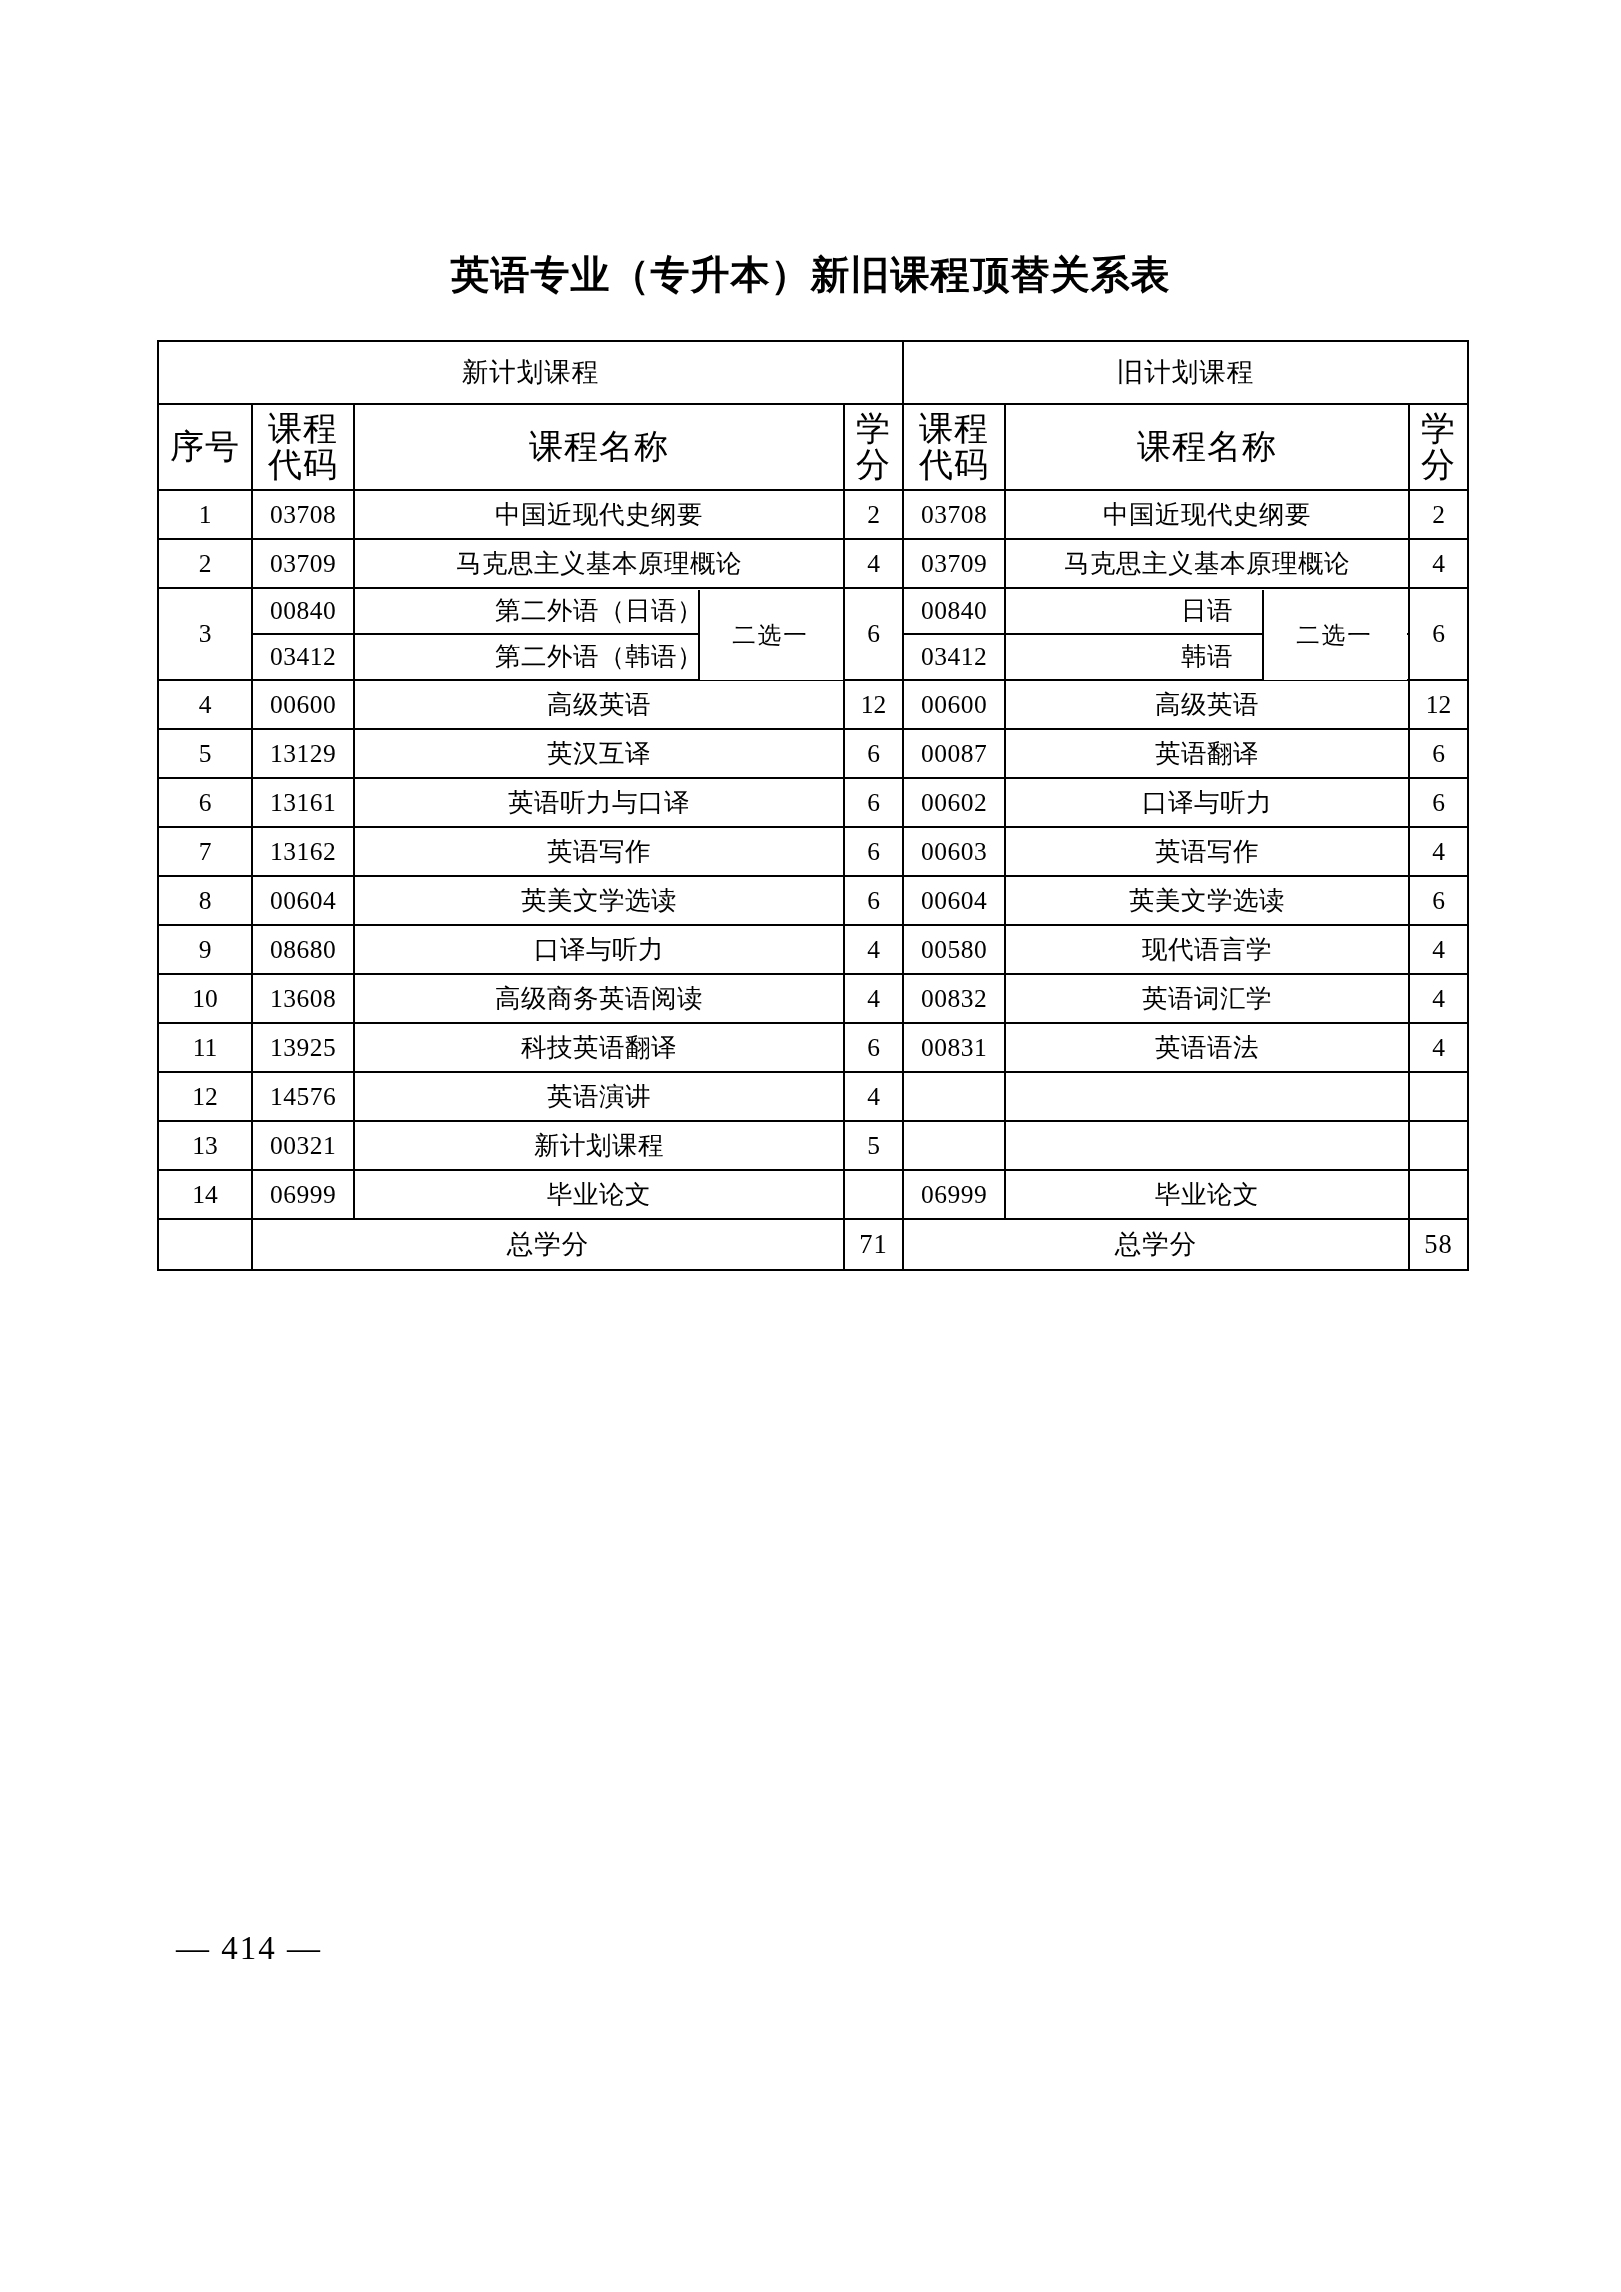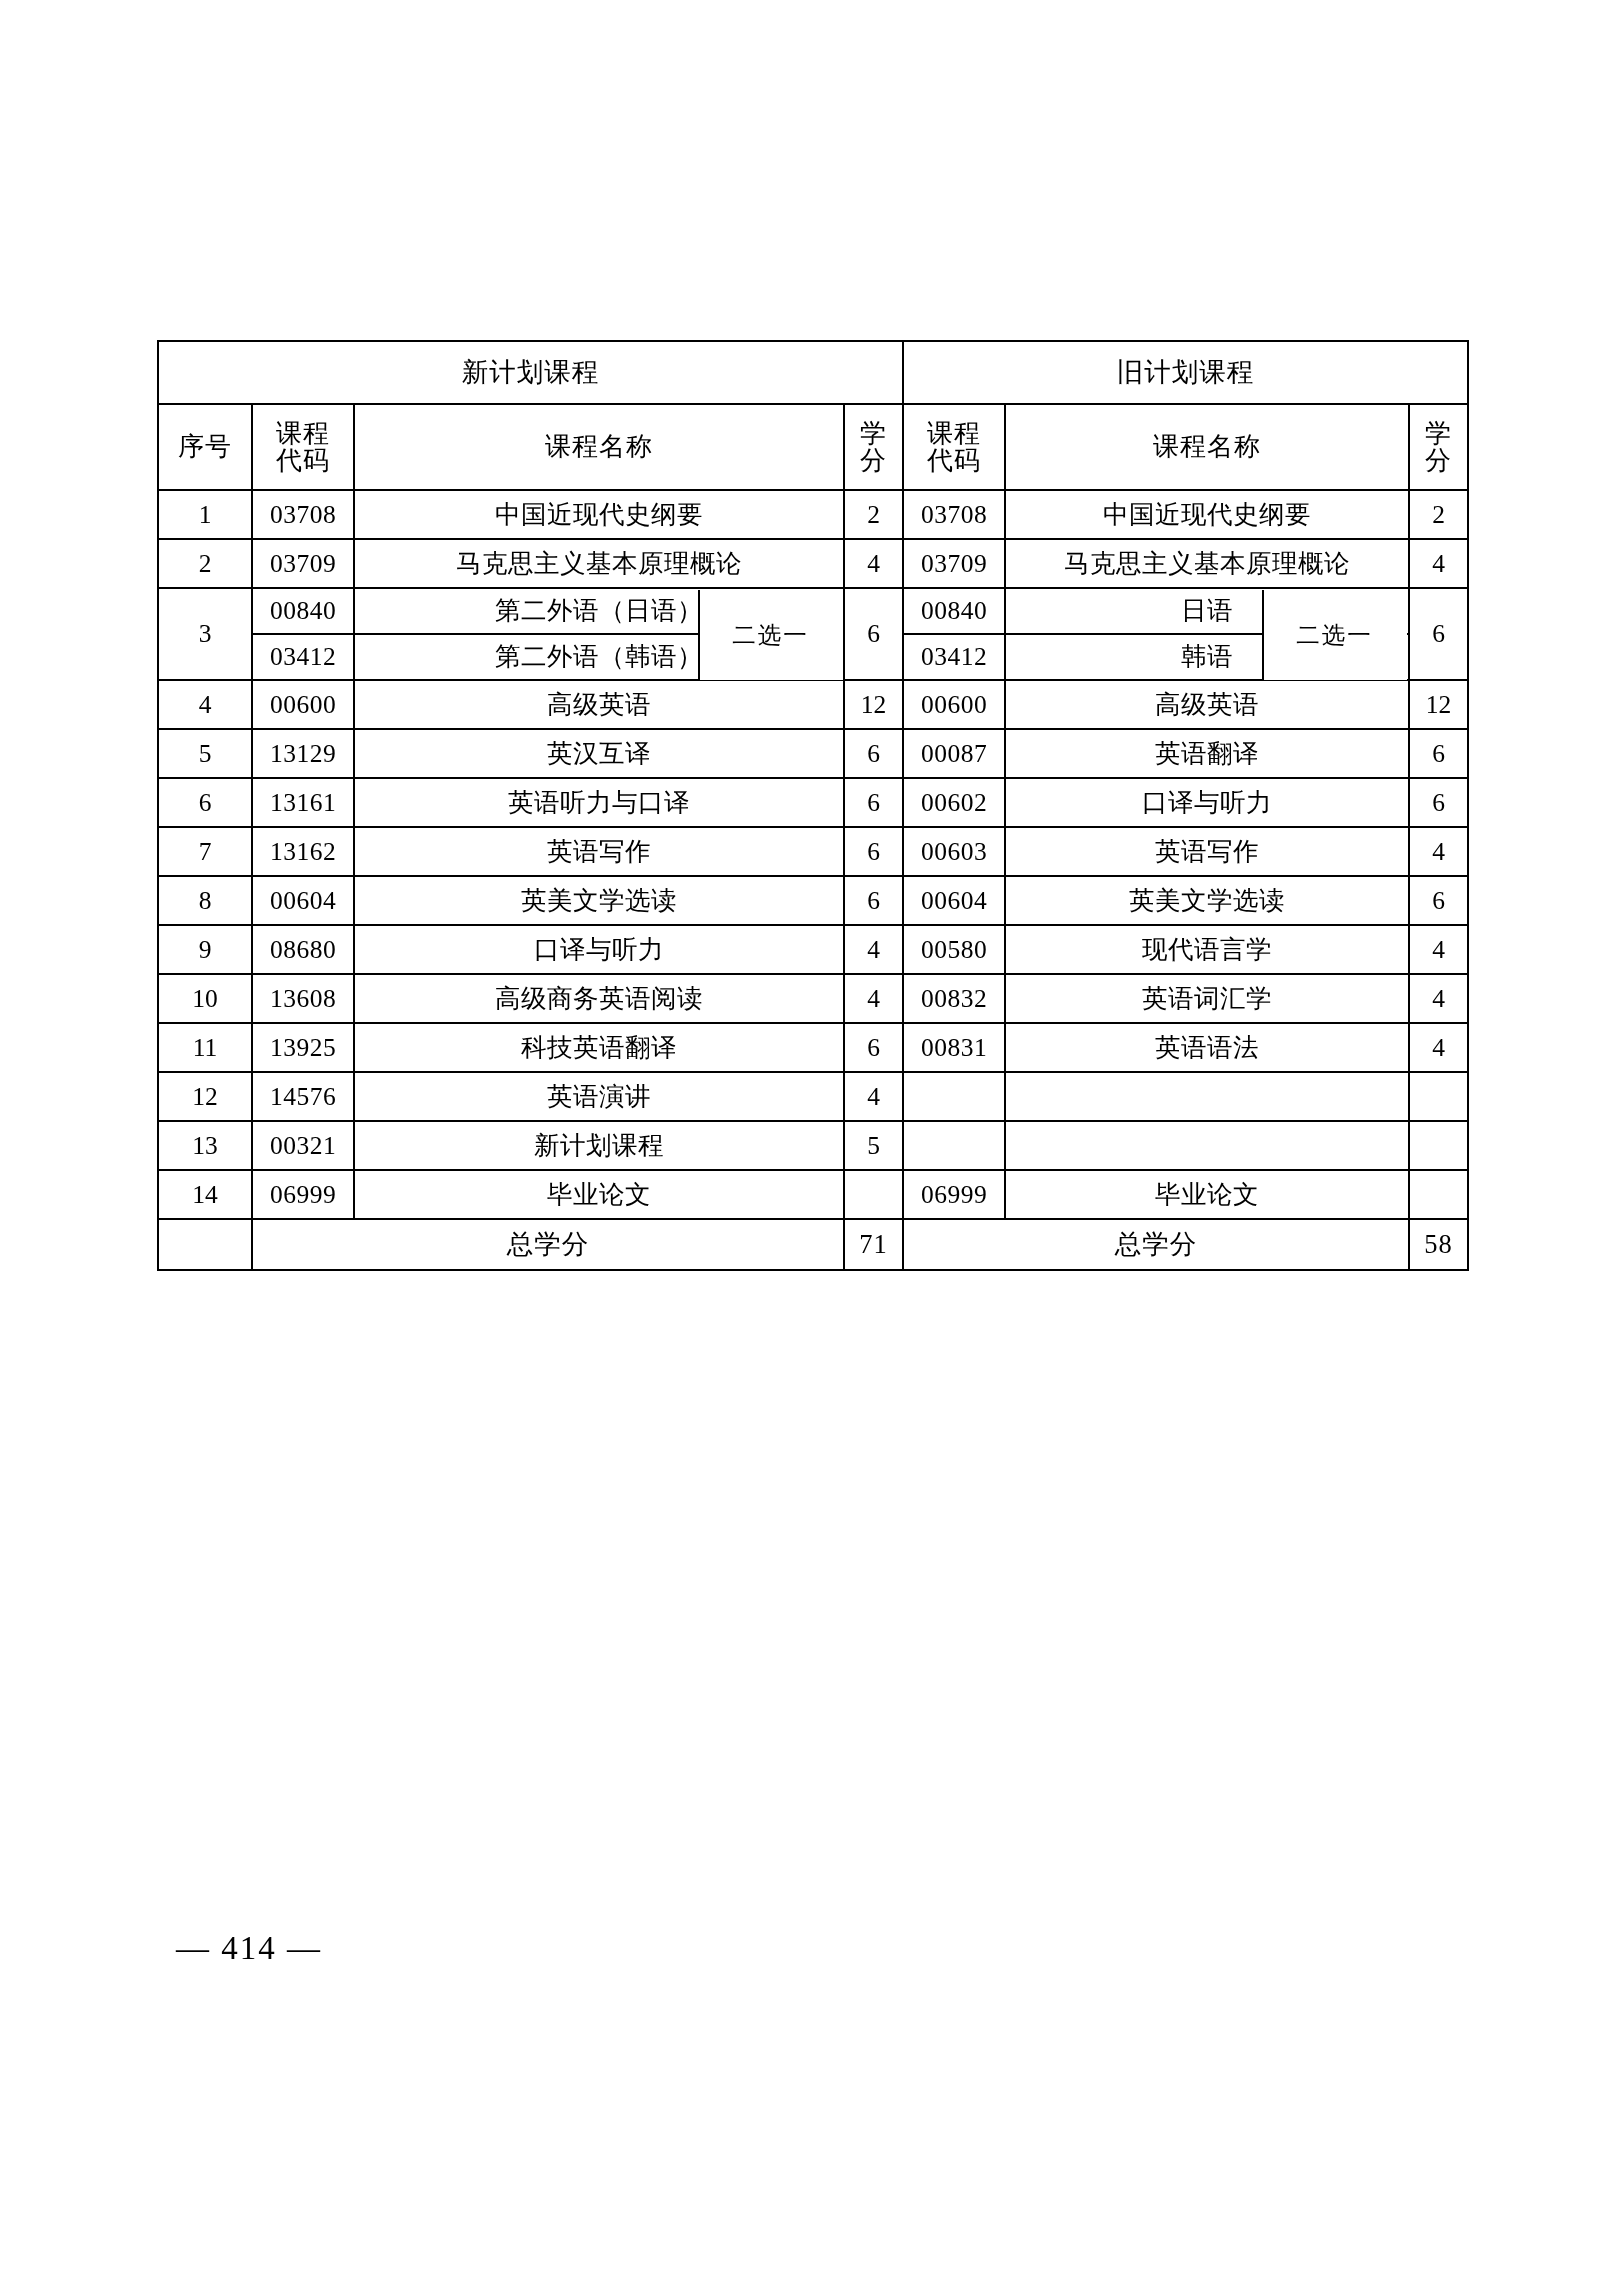--- a/index.html
+++ b/index.html
@@ -79,21 +79,21 @@
   .col-oldcred  { width: 59px; }
 
   .group-head td {
     height: 61px;
     font-size: 26.5px;
     font-weight: bold;
     letter-spacing: 1px;
   }
   .col-head td {
     height: 84px;
-    font-size: 26px;
+    font-size: 34px;
     font-weight: bold;
     letter-spacing: 1px;
   }
   .col-head td.two-line {
     line-height: 1.05;
     margin-left: 29px;
   }
 
   .data-row td {
     height: 47px;
@@ -130,20 +130,21 @@
     font-family: "Liberation Serif", "DejaVu Serif", serif;
     letter-spacing: 2px;
     white-space: nowrap;
   }
 </style>
 </head>
 <body>
 
 <div class="page">
 
+  <div class="doc-title">英语专业（专升本）新旧课程顶替关系表</div>
 
   <div class="table-wrap" style="position: relative;">
     <table class="course-table">
       <colgroup>
         <col class="col-seq">
         <col class="col-newcode">
         <col class="col-newname">
         <col class="col-newcred">
         <col class="col-oldcode">
         <col class="col-oldname">

